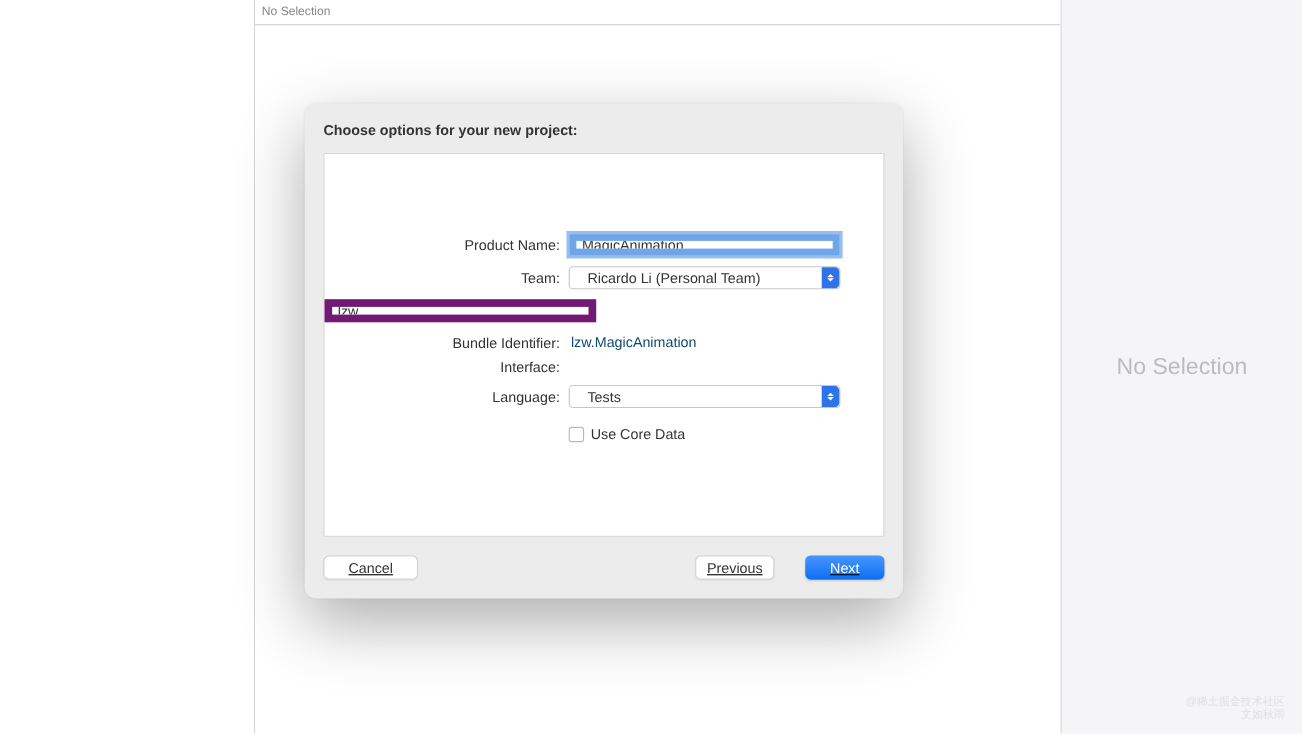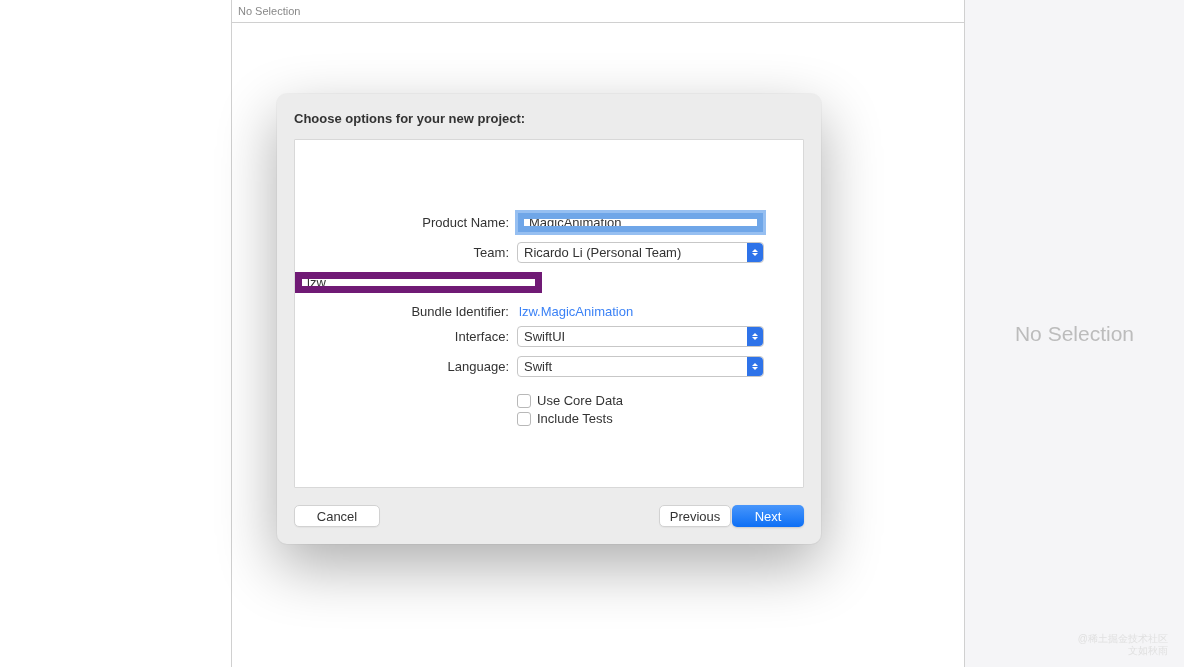--- a/index.html
+++ b/index.html
@@ -147,21 +147,21 @@
     }
 
     .select-wrap {
       width: 100%;
       height: 21px;
       background: #fff;
       border: 1px solid #c7c7c7;
       border-radius: 4px;
       display: flex;
       align-items: center;
-      padding-left: 6px;
+      padding-left: 16px;
       font-size: 13px;
       color: #333;
       position: relative;
       cursor: default;
     }
 
     .select-arrows {
       position: absolute;
       right: 0;
       top: 0;
@@ -180,21 +180,21 @@
       width: 0;
       height: 0;
       border-left: 3px solid transparent;
       border-right: 3px solid transparent;
     }
     .arr-up { border-bottom: 3px solid #fff; }
     .arr-down { border-top: 3px solid #fff; }
 
     .static-value {
       font-size: 13px;
-      color: #3b82f6;
+      color: #0c4a6e;
       padding-left: 2px;
     }
 
     .checkbox-row {
       display: flex;
       align-items: center;
       margin-bottom: 3px;
     }
 
     .checkbox {
@@ -222,25 +222,26 @@
     }
 
     .checkbox-indent {
       padding-left: 13px;
     }
 
     .modal-footer {
       display: flex;
       justify-content: space-between;
       margin-top: 17px;
+      text-decoration: underline;
     }
 
     .footer-right {
       display: flex;
-      gap: 1px;
+      gap: 28px;
       justify-content: flex-end;
     }
 
     .btn {
       height: 22px;
       border-radius: 5px;
       font-size: 13px;
       padding: 0 10px;
       border: none;
       cursor: pointer;
@@ -325,54 +326,41 @@
 
       <div class="form-row" style="margin-bottom:6px">
         <div class="form-label">Bundle Identifier:</div>
         <div class="form-control">
           <span class="static-value">lzw.MagicAnimation</span>
         </div>
       </div>
 
       <div class="form-row">
         <div class="form-label">Interface:</div>
+      </div>
+
+      <div class="form-row">
+        <div class="form-label">Language:</div>
         <div class="form-control">
           <div class="select-wrap">
-            <span>SwiftUI</span>
+            <span>Tests</span>
             <span class="select-arrows">
               <span class="arr-up"></span>
                 <span class="arr-down"></span>
             </span>
           </div>
         </div>
       </div>
 
-      <div class="form-row">
-        <div class="form-label">Language:</div>
-        <div class="form-control">
-          <div class="select-wrap">
-            <span>Swift</span>
-            <span class="select-arrows">
-              <span class="arr-up"></span>
-                <span class="arr-down"></span>
-            </span>
-          </div>
-        </div>
-      </div>
-
       <div class="form-row" style="margin-top:16px;margin-bottom:0">
         <div class="form-label"></div>
         <div class="form-control">
           <div class="checkbox-row">
             <span class="checkbox"></span>
             <span class="checkbox-label">Use Core Data</span>
-          </div>
-          <div class="checkbox-row">
-            <span class="checkbox"></span>
-            <span class="checkbox-label">Include Tests</span>
           </div>
         </div>
       </div>
 
     </div>
 
     <div class="modal-footer">
       <button class="btn btn-default">Cancel</button>
       <div class="footer-right">
         <button class="btn btn-default btn-prev">Previous</button>

